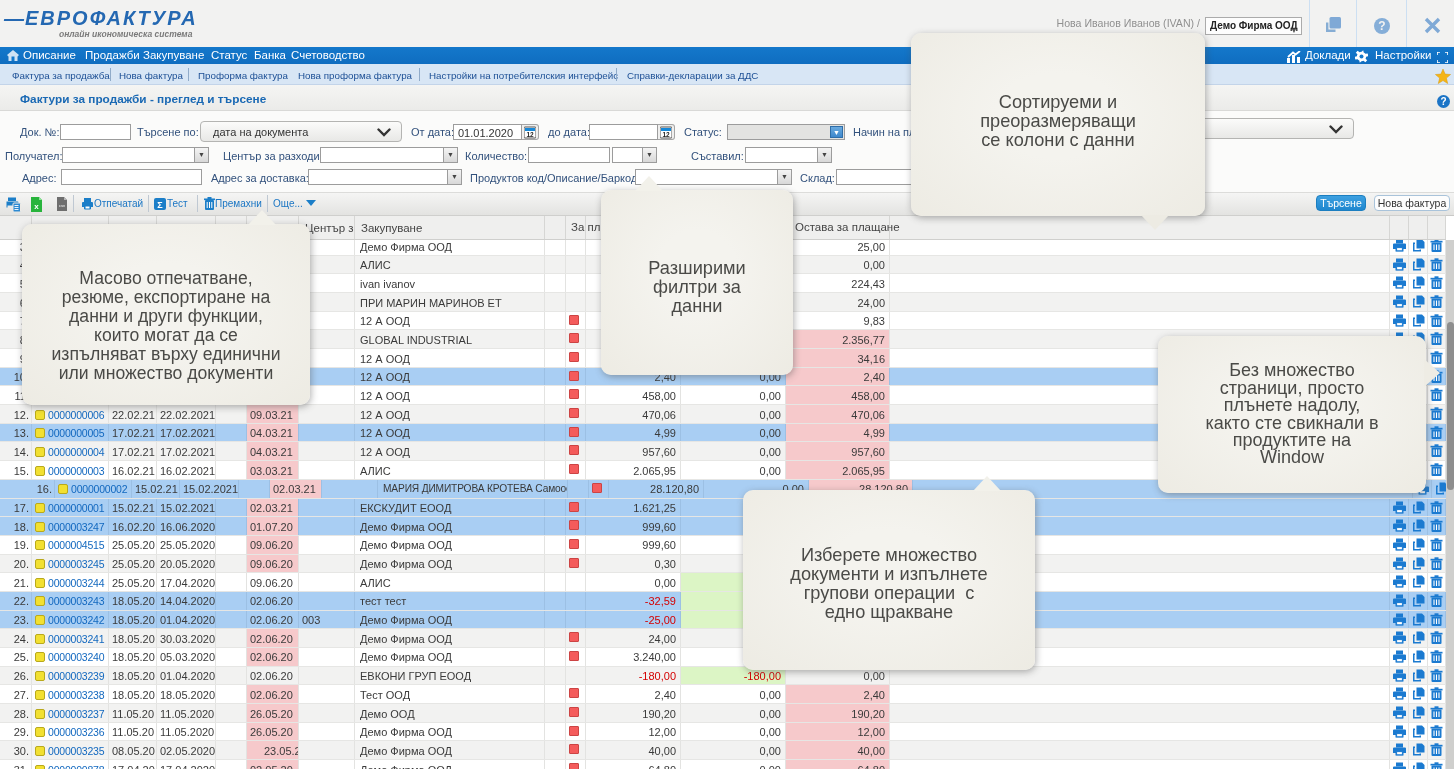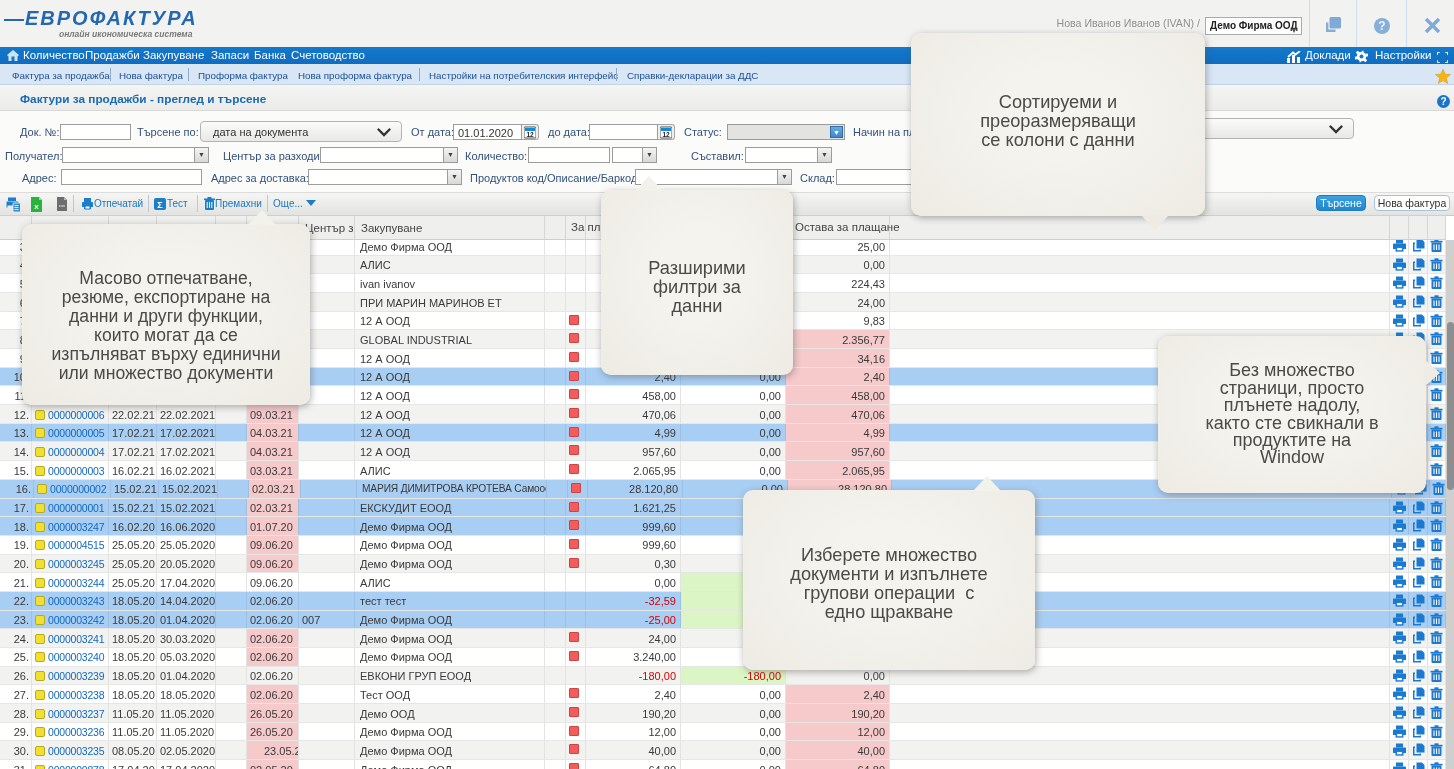--- a/index.html
+++ b/index.html
@@ -77,24 +77,24 @@
   </svg>
 <div class="abs" style="left:1374px;top:18px;width:16px;height:16px;border-radius:50%;background:#85aed8;color:#f2f2f1;font-size:12px;font-weight:bold;text-align:center;line-height:16px;">?</div>
 <svg class="abs" style="left:1424px;top:17px" width="17" height="17" viewBox="0 0 17 17">
     <path d="M2 2 L15 15 M15 2 L2 15" stroke="#7fa9d6" stroke-width="3.4"></path>
   </svg>
 <div id="menubar" class="abs"></div>
 <svg class="abs" style="left:7px;top:50px;z-index:5" width="12" height="11" viewBox="0 0 12 11">
     <path d="M6 0 L12 5 L10.5 6.5 L10.5 11 L1.5 11 L1.5 6.5 L0 5 Z" fill="#cfe2f4"></path>
     <rect x="4.5" y="6.5" width="3" height="4.5" fill="#1478cb"></rect>
   </svg>
-<div class="mi abs" style="left:23px">Количество</div>
+<div class="mi abs" style="left:23px">Описание</div>
 <div class="mi abs" style="left:85px">Продажби</div>
 <div class="mi abs" style="left:143px">Закупуване</div>
-<div class="mi abs" style="left:211px">Запаси</div>
+<div class="mi abs" style="left:211px">Статус</div>
 <div class="mi abs" style="left:254px">Банка</div>
 <div class="mi abs" style="left:291px">Счетоводство</div>
 <svg class="abs" style="left:1287px;top:51px" width="14" height="12" viewBox="0 0 14 12">
     <rect x="0" y="7" width="3" height="5" fill="#fff"></rect>
     <rect x="5" y="4" width="3" height="8" fill="#fff"></rect>
     <rect x="10" y="6" width="3" height="6" fill="#fff"></rect>
     <path d="M1 6 L6 1.5 L8.5 3.5 L13 0" stroke="#fff" stroke-width="1.8" fill="none"></path>
   </svg>
 <div class="mi abs" style="left:1305px">Доклади</div>
 <svg class="abs" style="left:1355px;top:50px" width="13" height="13" viewBox="0 0 13 13">
@@ -592,21 +592,21 @@
         <use href="#ic-print"></use>
       </svg></div>
     <div class="c aic" style="width:19px"><svg width="13" height="13" viewBox="0 0 13 13">
         <use href="#ic-copy"></use>
       </svg></div>
     <div class="c aic" style="width:18px"><svg width="13" height="13" viewBox="0 0 13 13">
         <use href="#ic-del"></use>
       </svg></div>
   </div>
 <div class="row sel" style="top:479.84000000000003px">
-    <div class="c num" style="width:34px">16.</div>
+    <div class="c num" style="width:55px">16.</div>
     <div class="c" style="width:77px;padding-left:3px"><span class="ysq"></span><span class="doc">0000000002</span></div>
     <div class="c" style="width:48px;padding-left:3px">15.02.21</div>
     <div class="c" style="width:59px;padding-left:3px">15.02.2021</div>
     <div class="c" style="width:31px"></div>
     <div class="c pink" style="width:52px;padding-left:3px">02.03.21</div>
     <div class="c" style="width:56px;padding-left:3px"></div>
     <div class="c" style="width:190px;padding-left:5px;font-size:10.2px;letter-spacing:-0.15px">МАРИЯ ДИМИТРОВА КРОТЕВА Самооси</div>
     <div class="c" style="width:21px"></div>
     <div class="c" style="width:20px;padding:3px 0 0 3px"><span class="rsq"></span></div>
     <div class="c rt" style="width:95px">28.120,80</div>
@@ -773,21 +773,21 @@
         <use href="#ic-del"></use>
       </svg></div>
   </div>
 <div class="row sel" style="top:610.6px">
     <div class="c num" style="width:32px">23.</div>
     <div class="c" style="width:77px;padding-left:3px"><span class="ysq"></span><span class="doc">0000003242</span></div>
     <div class="c" style="width:48px;padding-left:3px">18.05.20</div>
     <div class="c" style="width:59px;padding-left:3px">01.04.2020</div>
     <div class="c" style="width:31px"></div>
     <div class="c" style="width:52px;padding-left:3px">02.06.20</div>
-    <div class="c" style="width:56px;padding-left:3px">007</div>
+    <div class="c" style="width:56px;padding-left:3px">003</div>
     <div class="c" style="width:190px;padding-left:5px">Демо Фирма ООД</div>
     <div class="c" style="width:21px"></div>
     <div class="c" style="width:20px;padding:3px 0 0 3px"></div>
     <div class="c rt red" style="width:95px">-25,00</div>
     <div class="c rt green" style="width:105px">0,00</div>
     <div class="c rt" style="width:104px">0,00</div>
     <div class="c" style="width:500px"></div>
     <div class="c aic" style="width:19px"><svg width="13" height="13" viewBox="0 0 13 13">
         <use href="#ic-print"></use>
       </svg></div>

